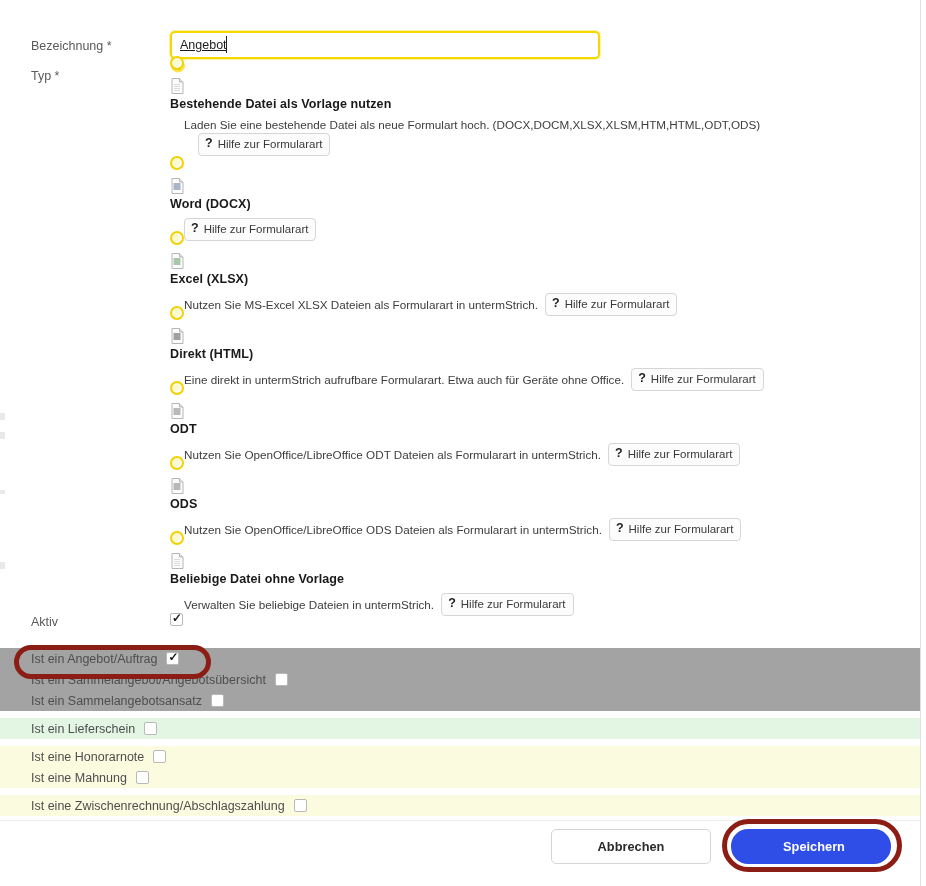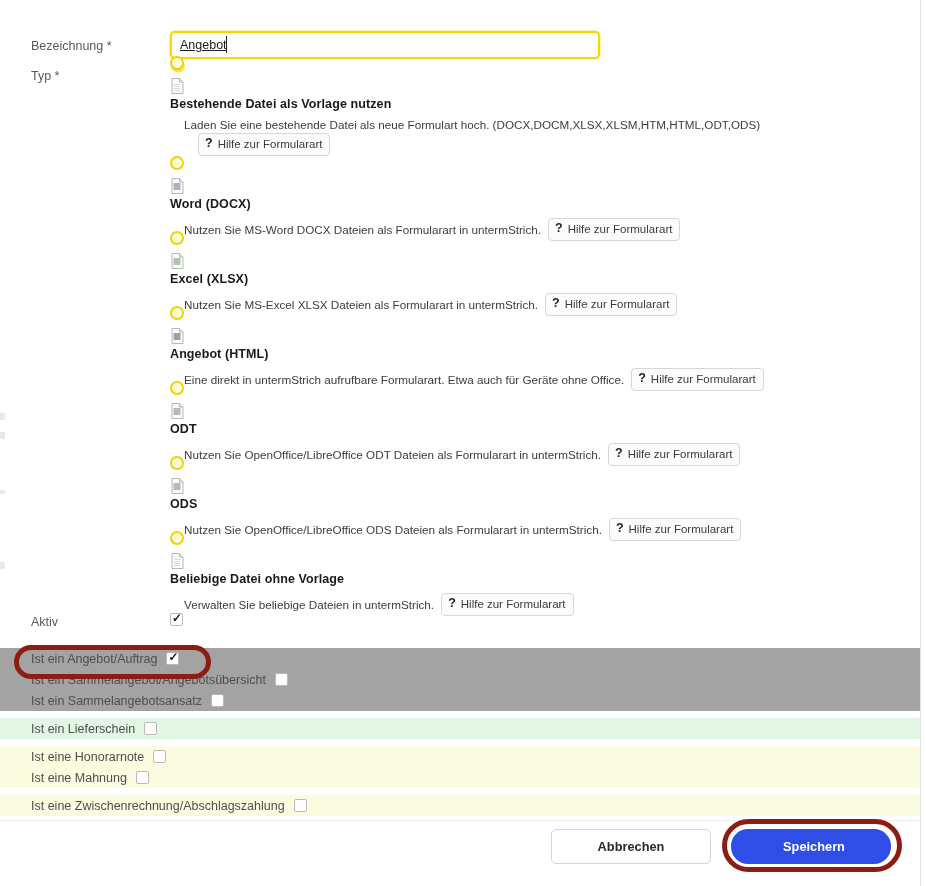--- a/index.html
+++ b/index.html
@@ -208,21 +208,20 @@
         </div>
         <div class="opt" style="position: relative; height: 75px;">
           <span class="opt-radio" style="top: 0px;"></span>
           <span class="doc-icon" style="top: 22px;"><svg width="13" height="16" viewBox="0 0 13 16">
               <path d="M1 0.5 H8.5 L12 4 V15.5 H1 Z" fill="#fcfcfc" stroke="#b6b6b6"></path>
               <path d="M8.5 0.5 V4 H12" fill="#e4e4e4" stroke="#b6b6b6"></path>
               <rect x="2.5" y="5" width="7" height="7" fill="#9aa8bd" opacity=".85"></rect>
             </svg></span>
           <div class="opt-title" style="position: absolute; left: 170px; top: 41px;">Word (DOCX)</div>
           <div class="opt-desc-line" style="position: absolute; left: 184px; top: 58px; margin-left: 0px;">
-            <span>Nutzen Sie MS-Word DOCX Dateien als Formularart in untermStrich.</span>
             <span class="help-btn">
               <span class="qm">?</span>
               <span>Hilfe zur Formularart</span>
             </span>
           </div>
         </div>
         <div class="opt" style="position: relative; height: 75px;">
           <span class="opt-radio" style="top: 0px;"></span>
           <span class="doc-icon" style="top: 22px;"><svg width="13" height="16" viewBox="0 0 13 16">
               <path d="M1 0.5 H8.5 L12 4 V15.5 H1 Z" fill="#fcfcfc" stroke="#b6b6b6"></path>
@@ -238,21 +237,21 @@
             </span>
           </div>
         </div>
         <div class="opt" style="position: relative; height: 75px;">
           <span class="opt-radio" style="top: 0px;"></span>
           <span class="doc-icon" style="top: 22px;"><svg width="13" height="16" viewBox="0 0 13 16">
               <path d="M1 0.5 H8.5 L12 4 V15.5 H1 Z" fill="#fcfcfc" stroke="#b6b6b6"></path>
               <path d="M8.5 0.5 V4 H12" fill="#e4e4e4" stroke="#b6b6b6"></path>
               <rect x="2.5" y="5" width="7" height="7" fill="#8f8f8f" opacity=".85"></rect>
             </svg></span>
-          <div class="opt-title" style="position: absolute; left: 170px; top: 41px;">Angebot (HTML)</div>
+          <div class="opt-title" style="position: absolute; left: 170px; top: 41px;">Direkt (HTML)</div>
           <div class="opt-desc-line" style="position: absolute; left: 184px; top: 58px; margin-left: 0px;">
             <span>Eine direkt in untermStrich aufrufbare Formularart. Etwa auch für Geräte ohne Office.</span>
             <span class="help-btn">
               <span class="qm">?</span>
               <span>Hilfe zur Formularart</span>
             </span>
           </div>
         </div>
         <div class="opt" style="position: relative; height: 75px;">
           <span class="opt-radio" style="top: 0px;"></span>

